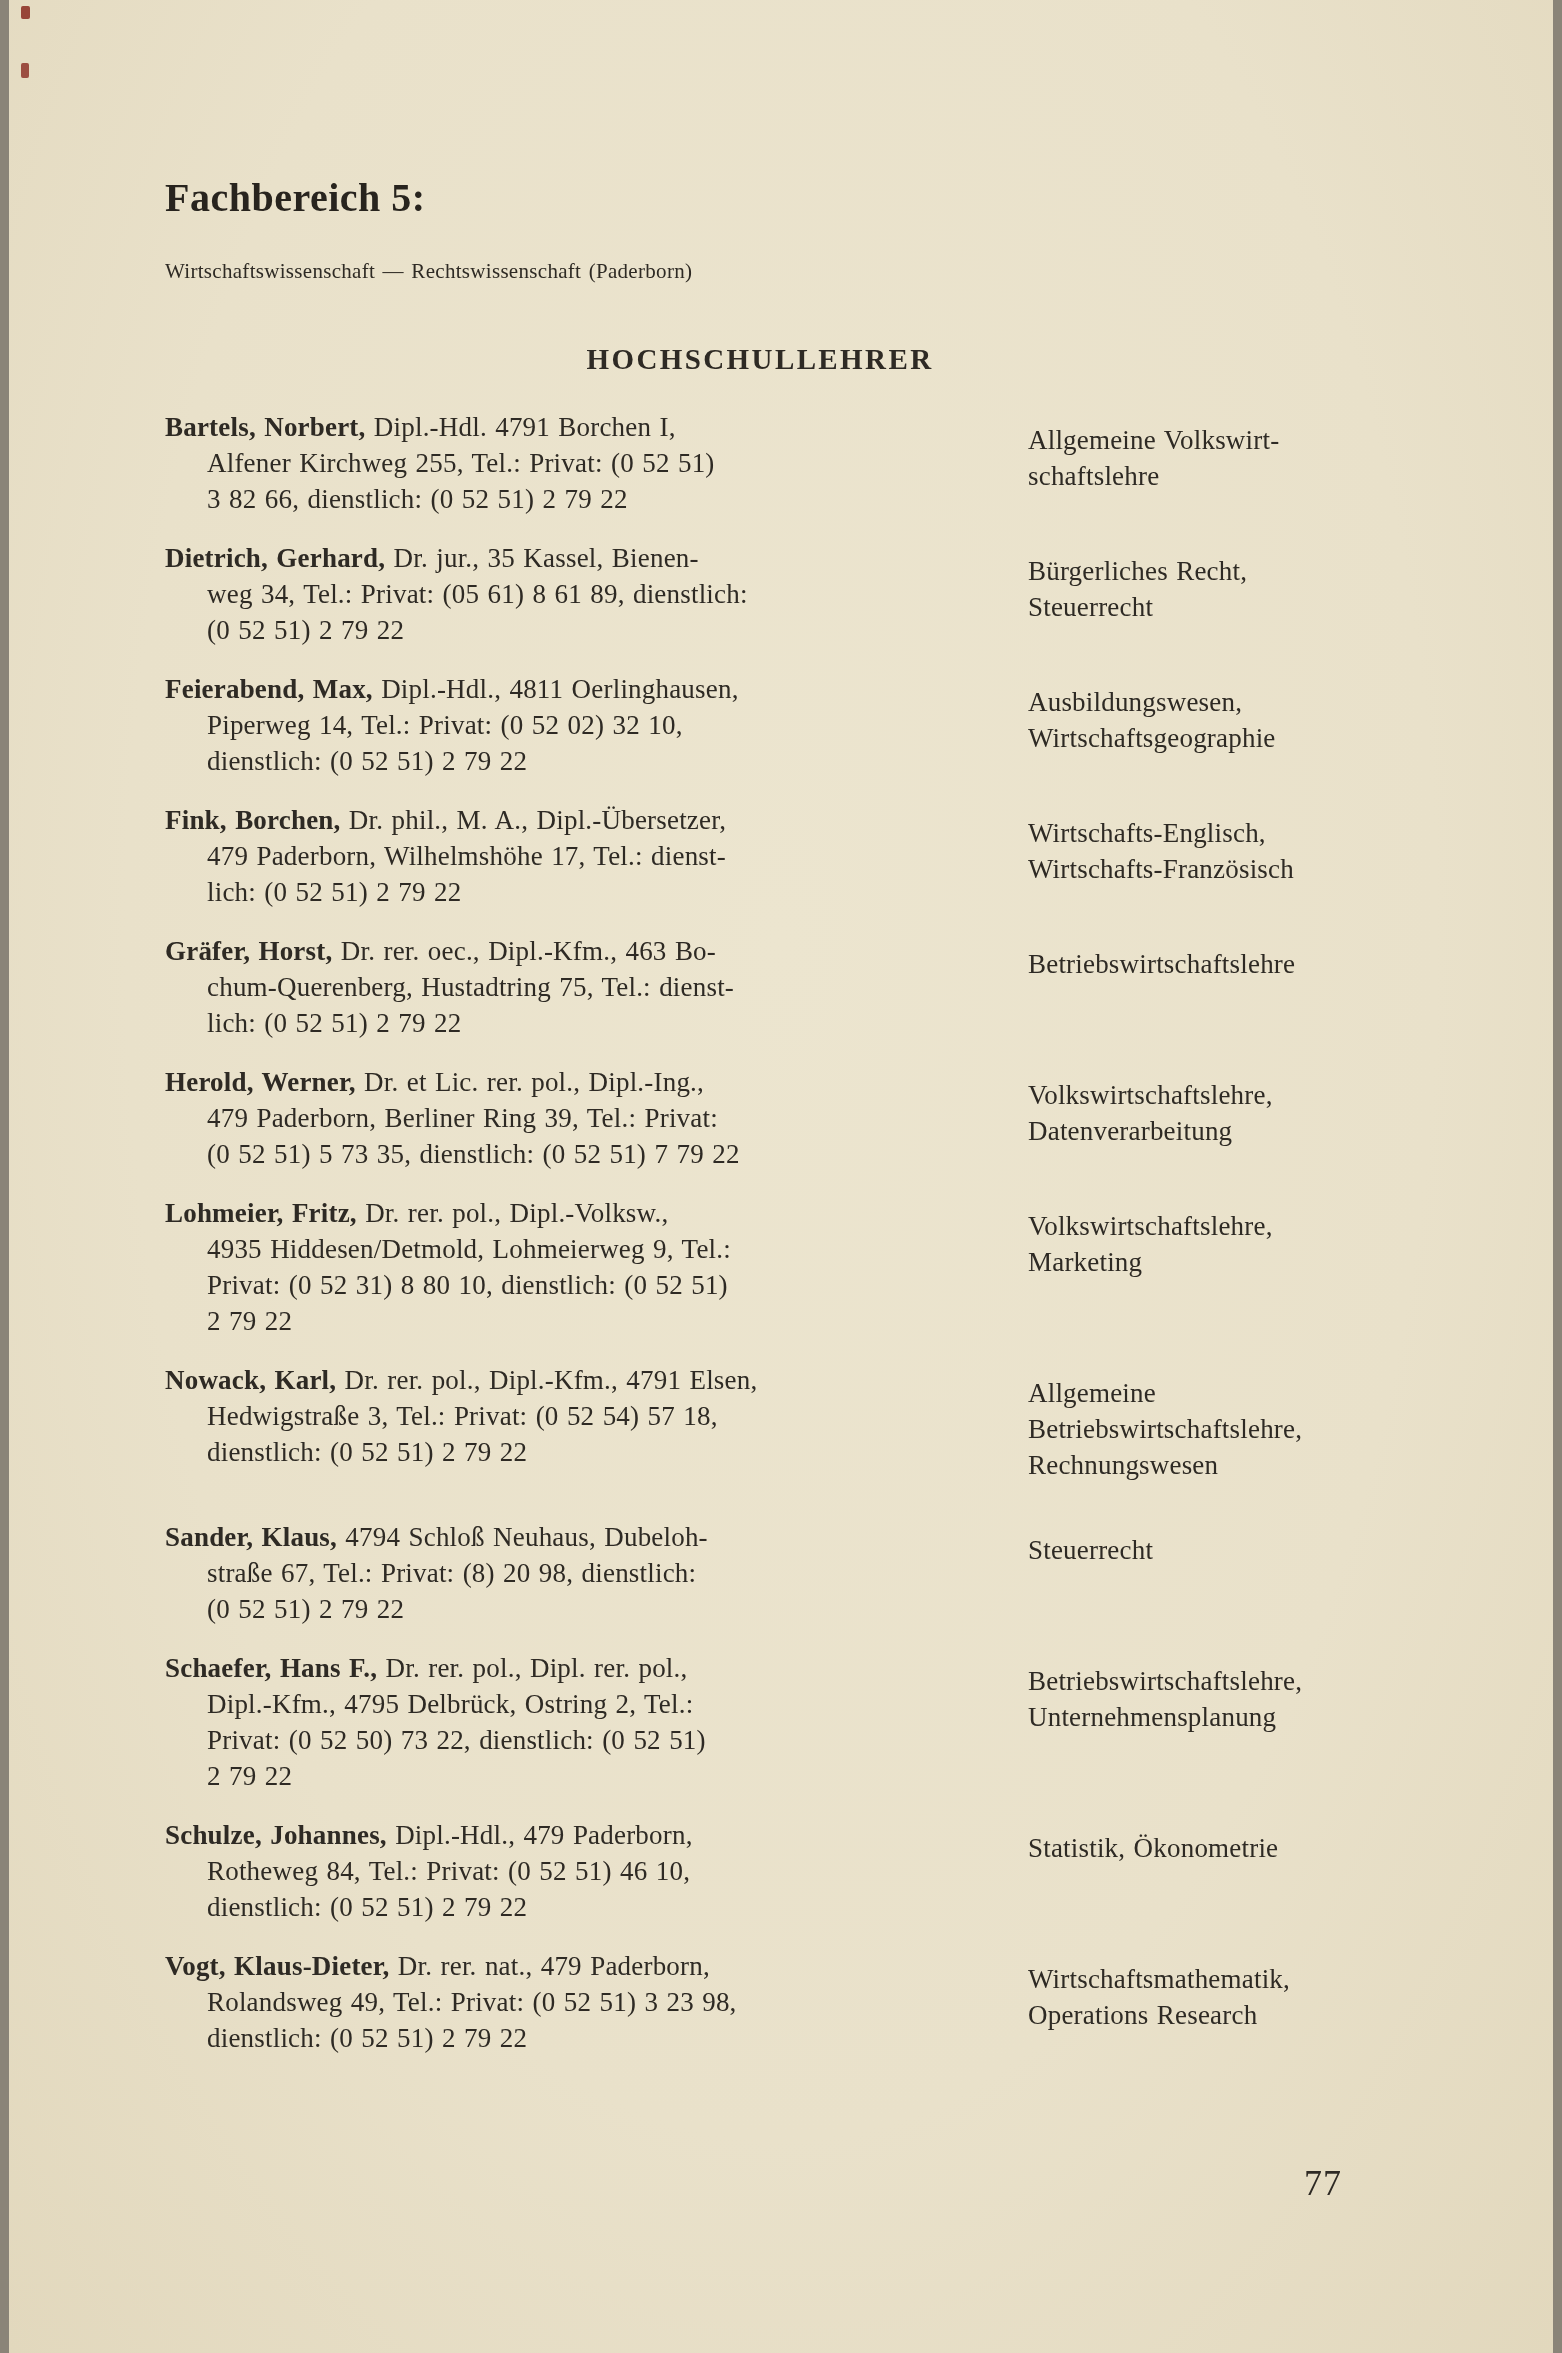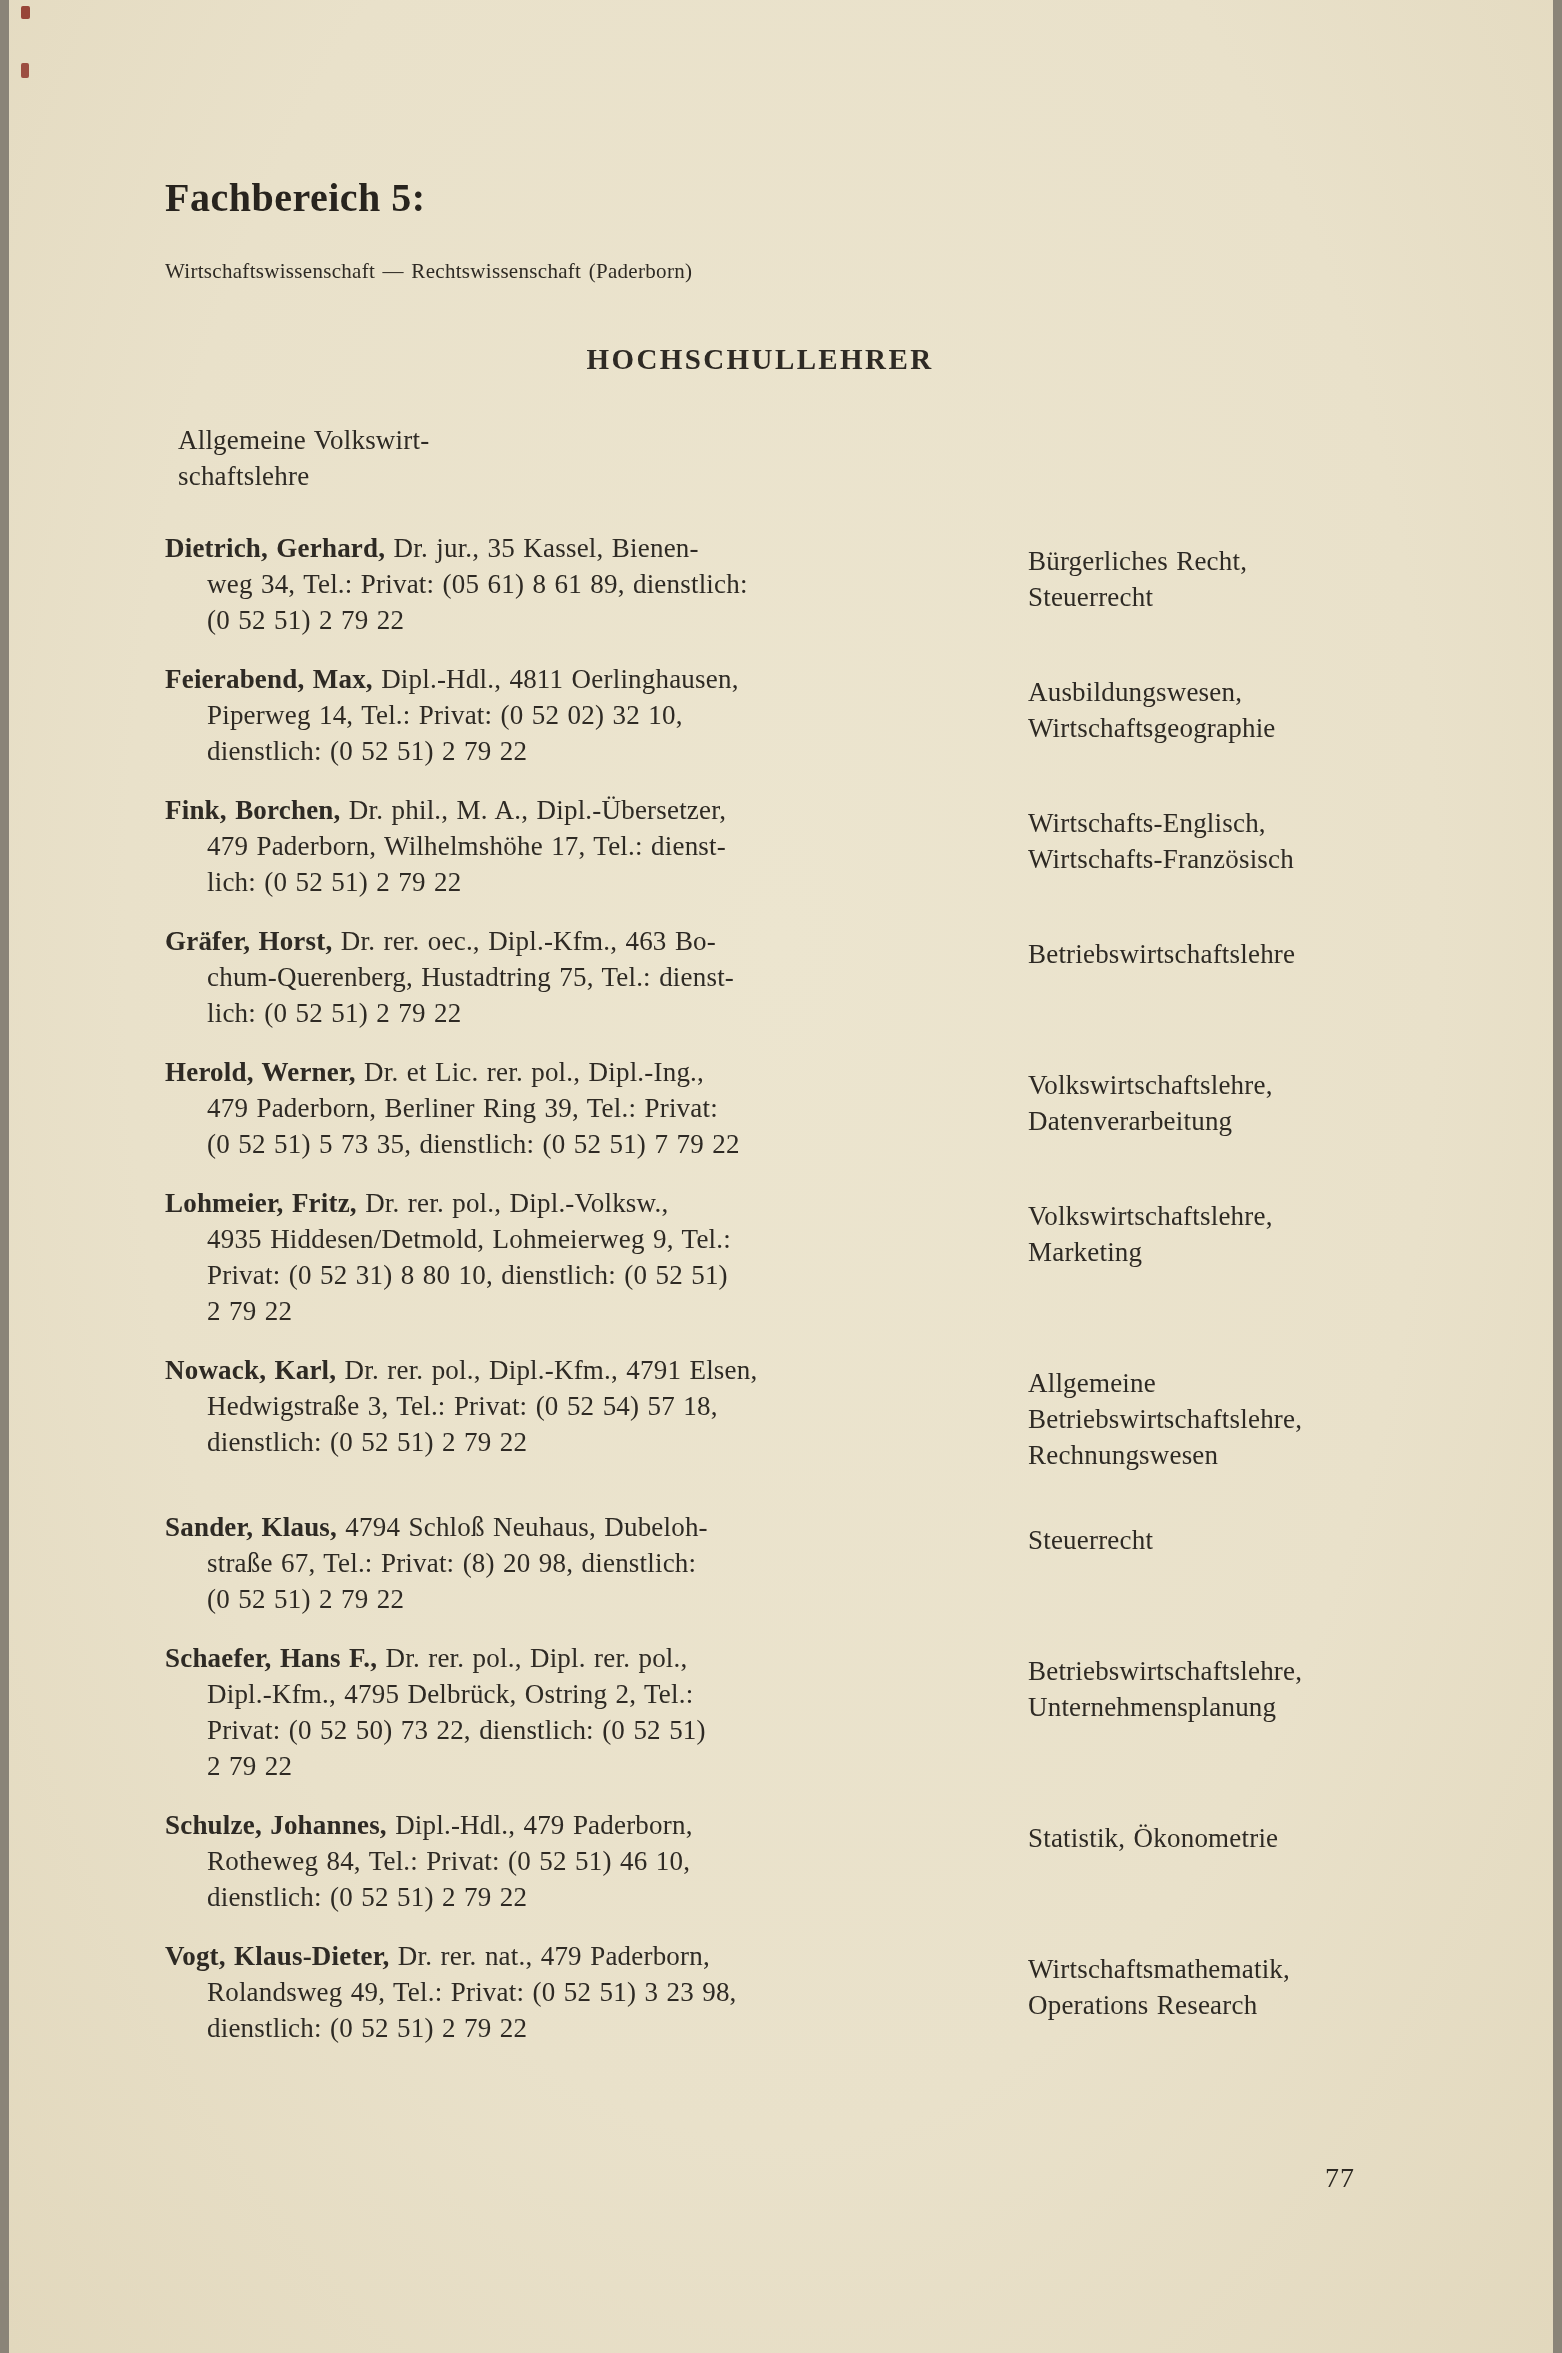--- a/index.html
+++ b/index.html
@@ -71,22 +71,22 @@
   .entry-right {
     flex: 1;
     margin: 13px;
     white-space: pre-line;
     letter-spacing: 0.2px;
     word-spacing: 1.4px;
   }
   .page-number {
     position: absolute;
     top: 2162px;
-    right: 198px;
-    font-size: 28px;
+    right: 211px;
+    font-size: 36px;
     letter-spacing: 1px;
     text-align: right;
   }
 </style>
 </head>
 <body>
 
 <div class="page">
 
   <div class="artifact artifact-1"></div>
@@ -94,20 +94,23 @@
 
   <div class="content">
 
     <h1 class="doc-title">Fachbereich 5:</h1>
 
     <p class="doc-subtitle">Wirtschaftswissenschaft — Rechtswissenschaft (Paderborn)</p>
 
     <h2 class="section-heading">HOCHSCHULLEHRER</h2>
 
     <div class="entry">
+      <p class="entry-left"><b class="entry-name">Bartels, Norbert,</b><span> Dipl.-Hdl. 4791 Borchen I,
+Alfener Kirchweg 255, Tel.: Privat: (0 52 51)
+3 82 66, dienstlich: (0 52 51) 2 79 22</span></p>
       <p class="entry-right">Allgemeine Volkswirt-
 schaftslehre</p>
     </div>
 
     <div class="entry">
       <p class="entry-left"><b class="entry-name">Dietrich, Gerhard,</b><span> Dr. jur., 35 Kassel, Bienen-
 weg 34, Tel.: Privat: (05 61) 8 61 89, dienstlich:
 (0 52 51) 2 79 22</span></p>
       <p class="entry-right">Bürgerliches Recht,
 Steuerrecht</p>

